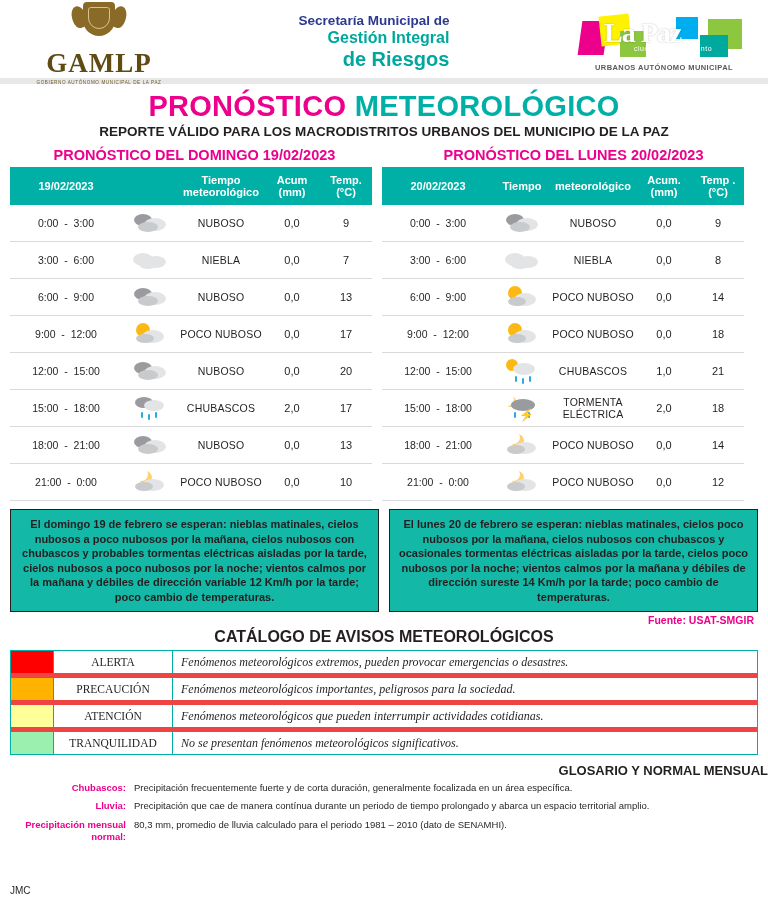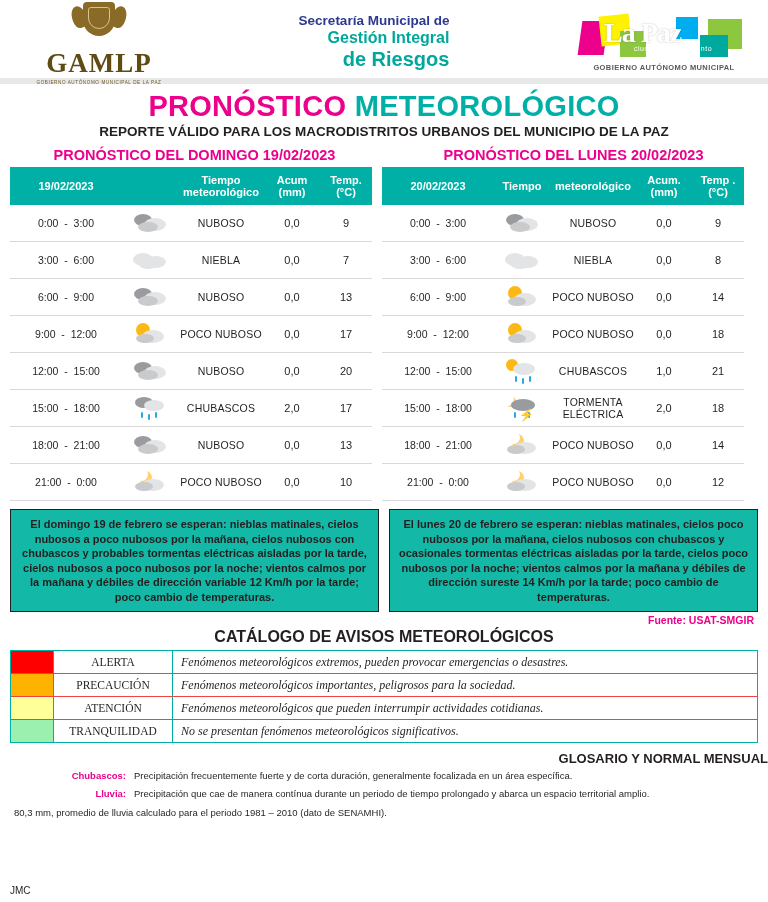--- a/index.html
+++ b/index.html
@@ -138,21 +138,21 @@
     text-align:right;color:#ec008c;font-size:10.5px;font-weight:700;
     padding:2px 14px 0 0;
   }
   .cat-title{
     text-align:center;font-size:16px;font-weight:700;margin-top:2px;
   }
   .cat-table{
     margin:4px 10px 0 10px;border:1px solid #00b0a6;
   }
   .cat-row{
-    display:flex;border-bottom:1px solid #ef4444;height:22px;align-items:stretch;
+    display:flex;border-bottom:5px solid #ef4444;height:22px;align-items:stretch;
   }
   .cat-row:last-child{border-bottom:none;}
   .cat-swatch{width:42px;border-right:1px solid #00b0a6;}
   .cat-label{
     width:118px;border-right:1px solid #00b0a6;display:flex;align-items:center;
     justify-content:center;font-size:11.5px;font-family:"Liberation Serif", serif;
   }
   .cat-desc{
     flex:1;display:flex;align-items:center;padding-left:8px;
     font-family:"Liberation Serif", serif;font-style:italic;font-size:12px;
@@ -201,21 +201,21 @@
         <div class="sq sq1"></div>
           <div class="sq sq2"></div>
           <div class="sq sq3"></div>
         <div class="sq sq4"></div>
           <div class="sq sq5"></div>
           <div class="sq sq6"></div>
       </div>
       <div class="lp-text">La Paz</div>
       <div class="lp-sub">ciudad en movimiento</div>
     </div>
-    <div class="gob">GOBIERNO AUTÓNOMO MUNICIPAL</div>
+    <div class="gob">URBANOS AUTÓNOMO MUNICIPAL</div>
   </div>
 </div>
 
 <div class="grayband"></div>
 
 <div class="title">
   <div class="t-main">
     <span class="pink">PRONÓSTICO </span><span class="teal">METEOROLÓGICO</span>
   </div>
   <div class="t-sub">REPORTE VÁLIDO PARA LOS MACRODISTRITOS URBANOS DEL MUNICIPIO DE LA PAZ</div>
@@ -447,17 +447,18 @@
 <div class="glos">
   <div class="glos-row">
     <div class="glos-term">Chubascos:</div>
     <div class="glos-def">Precipitación frecuentemente fuerte y de corta duración, generalmente focalizada en un área específica.</div>
   </div>
   <div class="glos-row">
     <div class="glos-term">Lluvia:</div>
     <div class="glos-def">Precipitación que cae de manera contínua durante un periodo de tiempo prolongado y abarca un espacio territorial amplio.</div>
   </div>
   <div class="glos-row">
+    <div class="glos-term">Precipitación mensual normal:</div>
     <div class="glos-def">80,3 mm, promedio de lluvia calculado para el periodo 1981 – 2010 (dato de SENAMHI).</div>
   </div>
 </div>
 
 <div class="jmc">JMC</div>
 
 </body></html>

